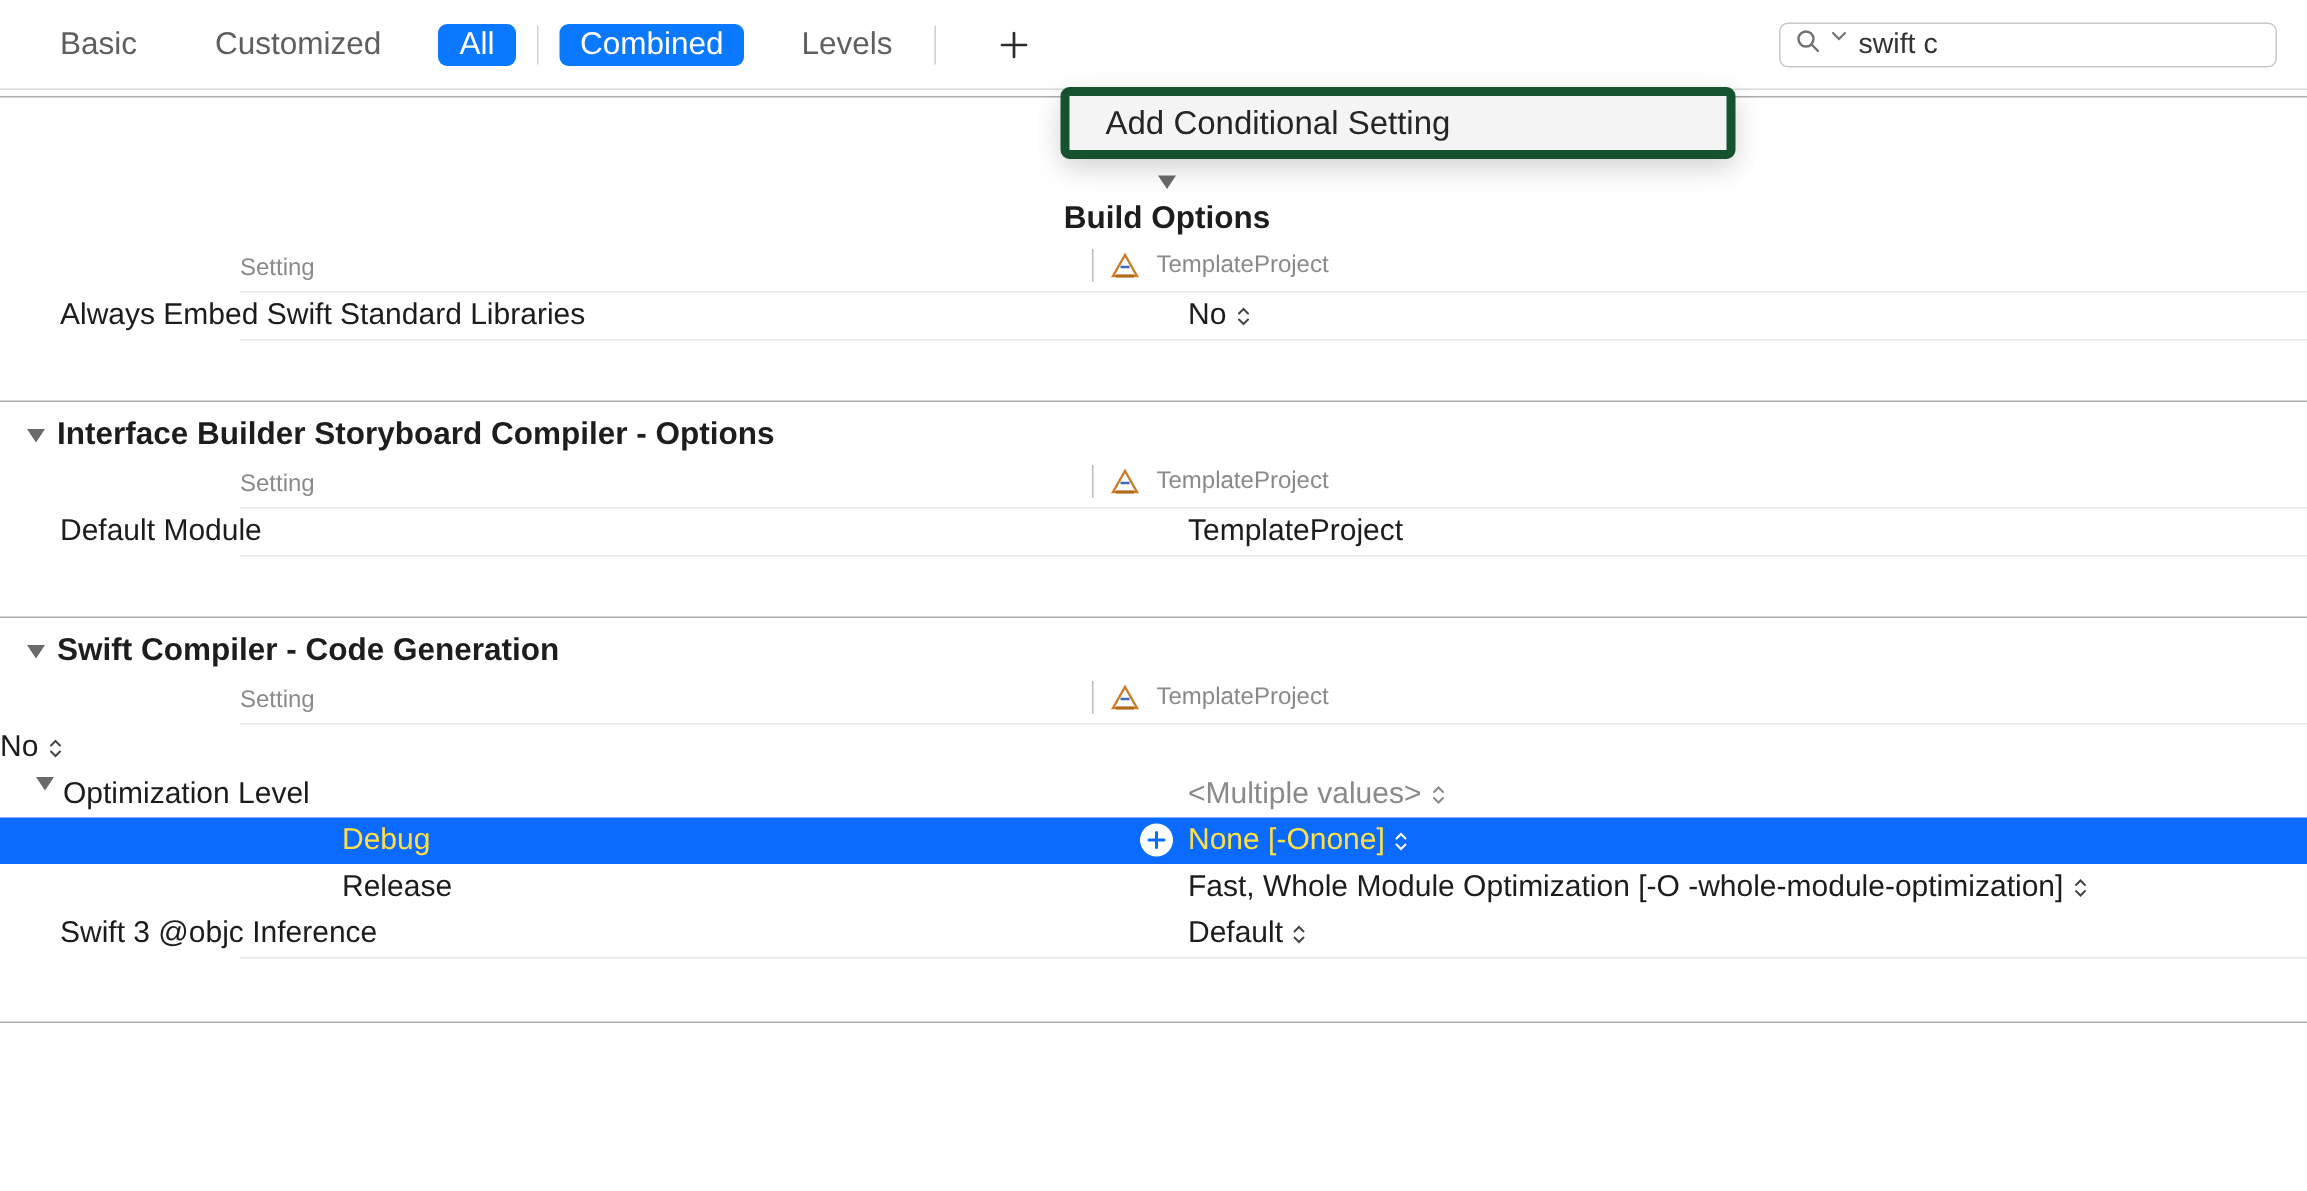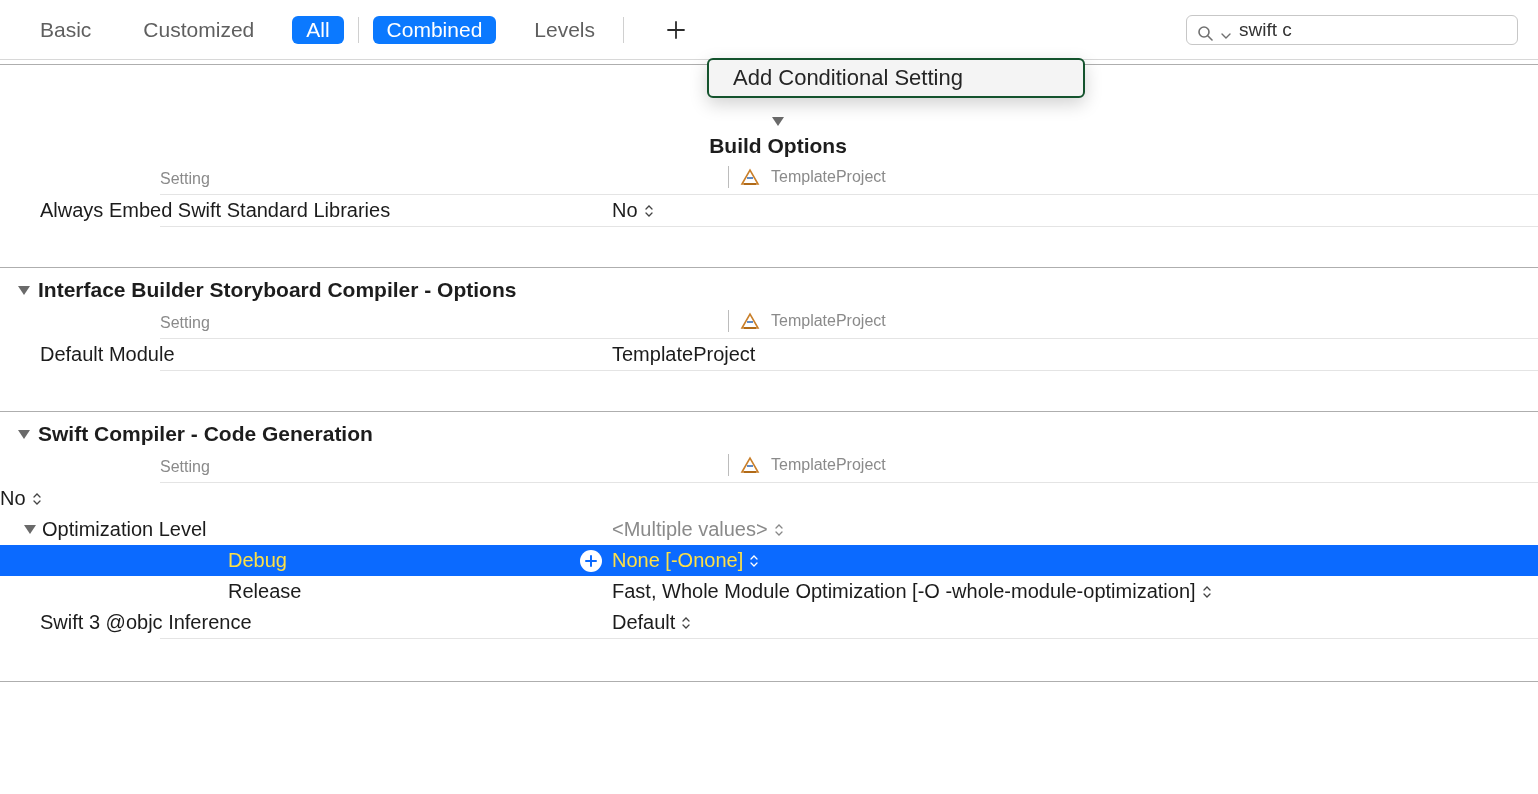--- a/index.html
+++ b/index.html
@@ -51,21 +51,21 @@
   margin-left: 20px;
   padding: 0 8px;
   position: relative;
 }
 .plus-btn svg { display: block; }
 
 .spacer { flex: 1; }
 
 .searchbox {
   display: flex;
-  align-items: flex-end;
+  align-items: flex-start;
   border: 1px solid #c7c7c7;
   border-radius: 6px;
   padding: 3px 10px;
   width: 332px;
   gap: 8px;
   color: #555;
 }
 .searchbox input {
   border: none;
   outline: none;
@@ -74,23 +74,23 @@
   color: #333;
 }
 .search-glyph svg { display: block; }
 .search-chevron svg { display: block; }
 
 
 .popover {
   position: absolute;
   top: 58px;
   left: 707px;
-  width: 378px;
+  width: 450px;
   background: #f4f4f4;
-  border: 2px solid #14532d;
+  border: 6px solid #14532d;
   border-radius: 6px;
   box-shadow: 0 6px 18px rgba(0,0,0,0.18);
   overflow: hidden;
   z-index: 10;
 }
 .popover-item {
   padding: 5px 24px;
   font-size: 22px;
   color: #252525;
 }
@@ -131,21 +131,21 @@
 .col-header-row .left { width: 728px; padding-left: 160px; }
 .col-header-row .right { display: flex; align-items: center; gap: 10px; }
 .col-header-row .right .sep { width:1px; height:22px; background:#bcbcbc; }
 .proj-icon svg { display: block; }
 
 .setting-row {
   display: flex;
   align-items: center;
   padding: 4px 0;
 }
-.setting-row .left { width: 612px; display:flex; align-items:center; }
+.setting-row .left { width: 792px; display:flex; }
 .setting-row .left .indent1 { width: 40px; }
 .setting-row .left .indent2 { width: 228px; }
 .setting-row .left .tri-slot { width: 24px; display:flex; justify-content:center; }
 .setting-row .right { display:flex; align-items:center; gap: 6px; flex: 1; padding-right: 16px; }
 .updown {
   display: inline-flex;
   flex-direction: column;
   line-height: 0;
 }
 .updown svg { display:block; }

